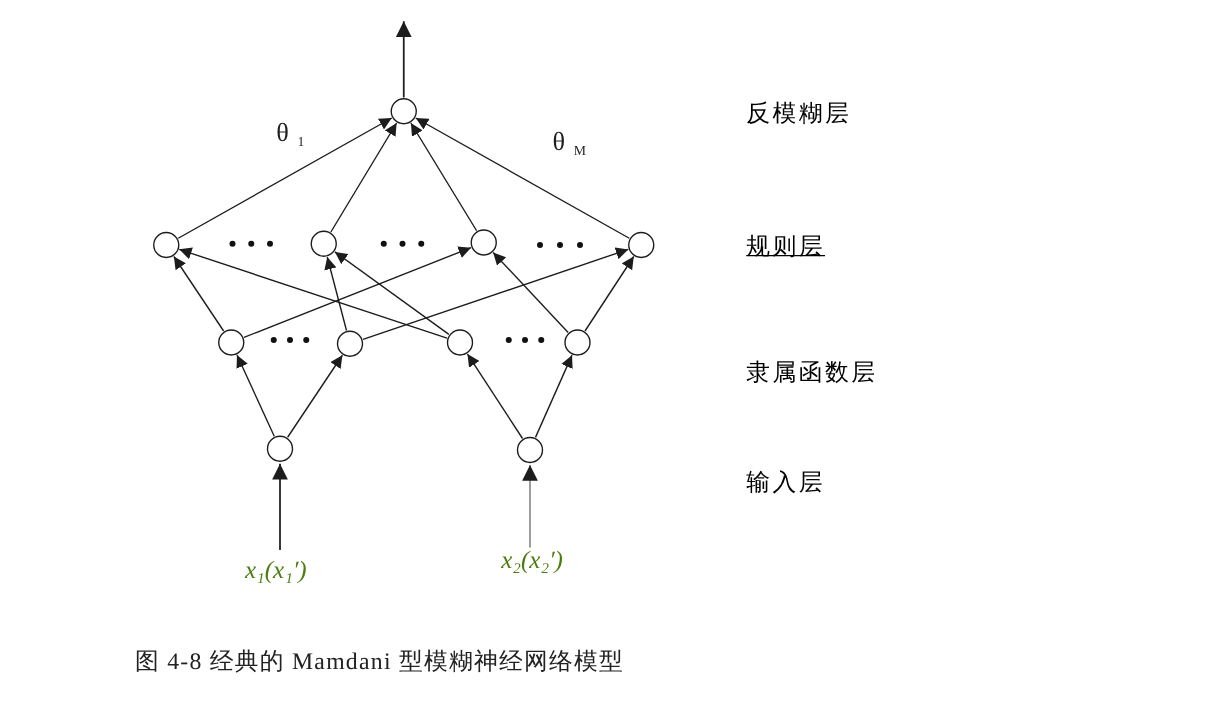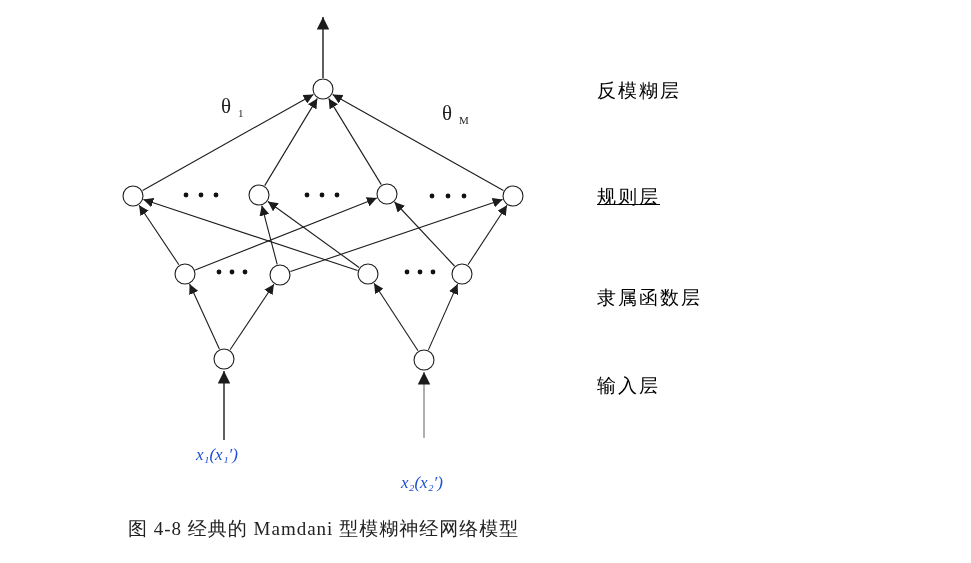--- a/index.html
+++ b/index.html
@@ -43,30 +43,30 @@
     font-size: 19px;
     letter-spacing: 2px;
     white-space: nowrap;
   }
   .ll-defuzz  { top: 78px; }
   .ll-rule    { top: 184px; text-decoration: underline; }
   .ll-member  { top: 261px; margin-top: 24px; }
   .ll-input   { top: 345px; margin-top: 28px; }
   .input-label {
     position: absolute;
-    color: #1d4ed8;
-    font-size: 17px;
+    color: #4d7c0f;
+    font-size: 20px;
     font-style: italic;
     white-space: nowrap;
   }
   .il1 { left: 196px; top: 445px; }
-  .il2 { left: 401px; top: 437px; margin-top: 36px; }
+  .il2 { left: 401px; top: 437px; }
   .caption {
     position: absolute;
-    left: 128px;
+    left: 108px;
     top: 516px;
     color: #222222;
     font-size: 19px;
     letter-spacing: 1px;
     white-space: nowrap;
   }
 </style>
 </head>
 <body>
 

